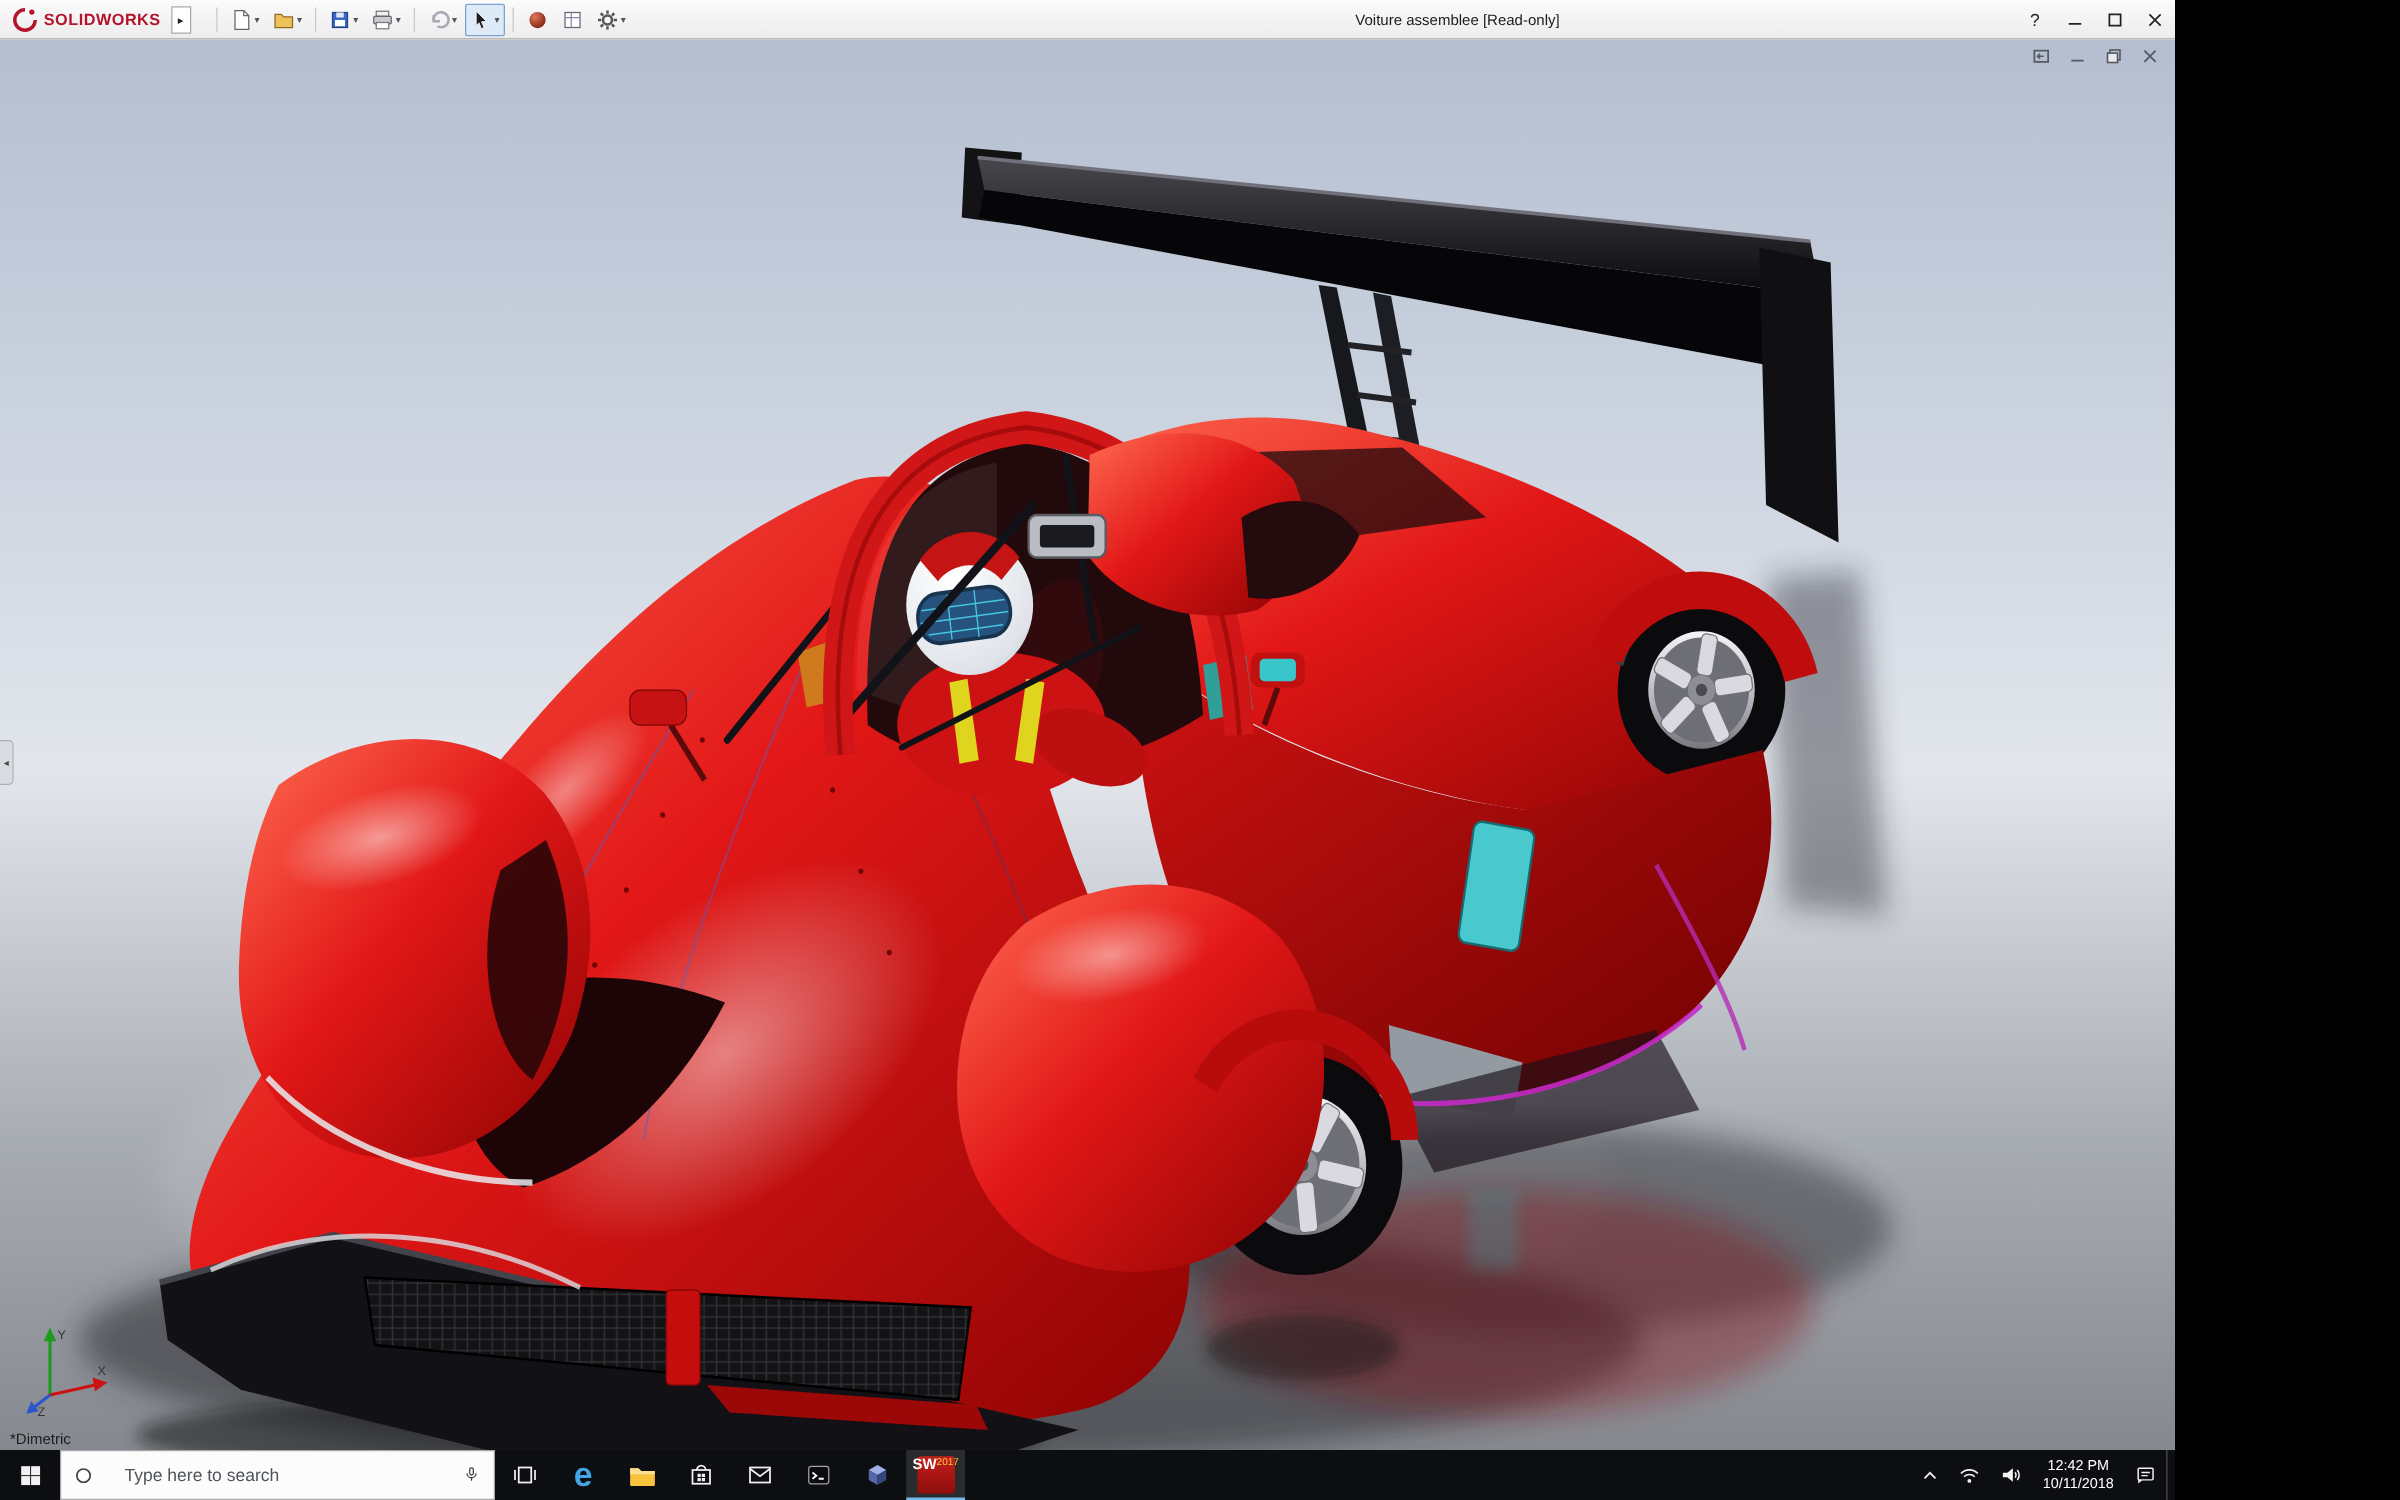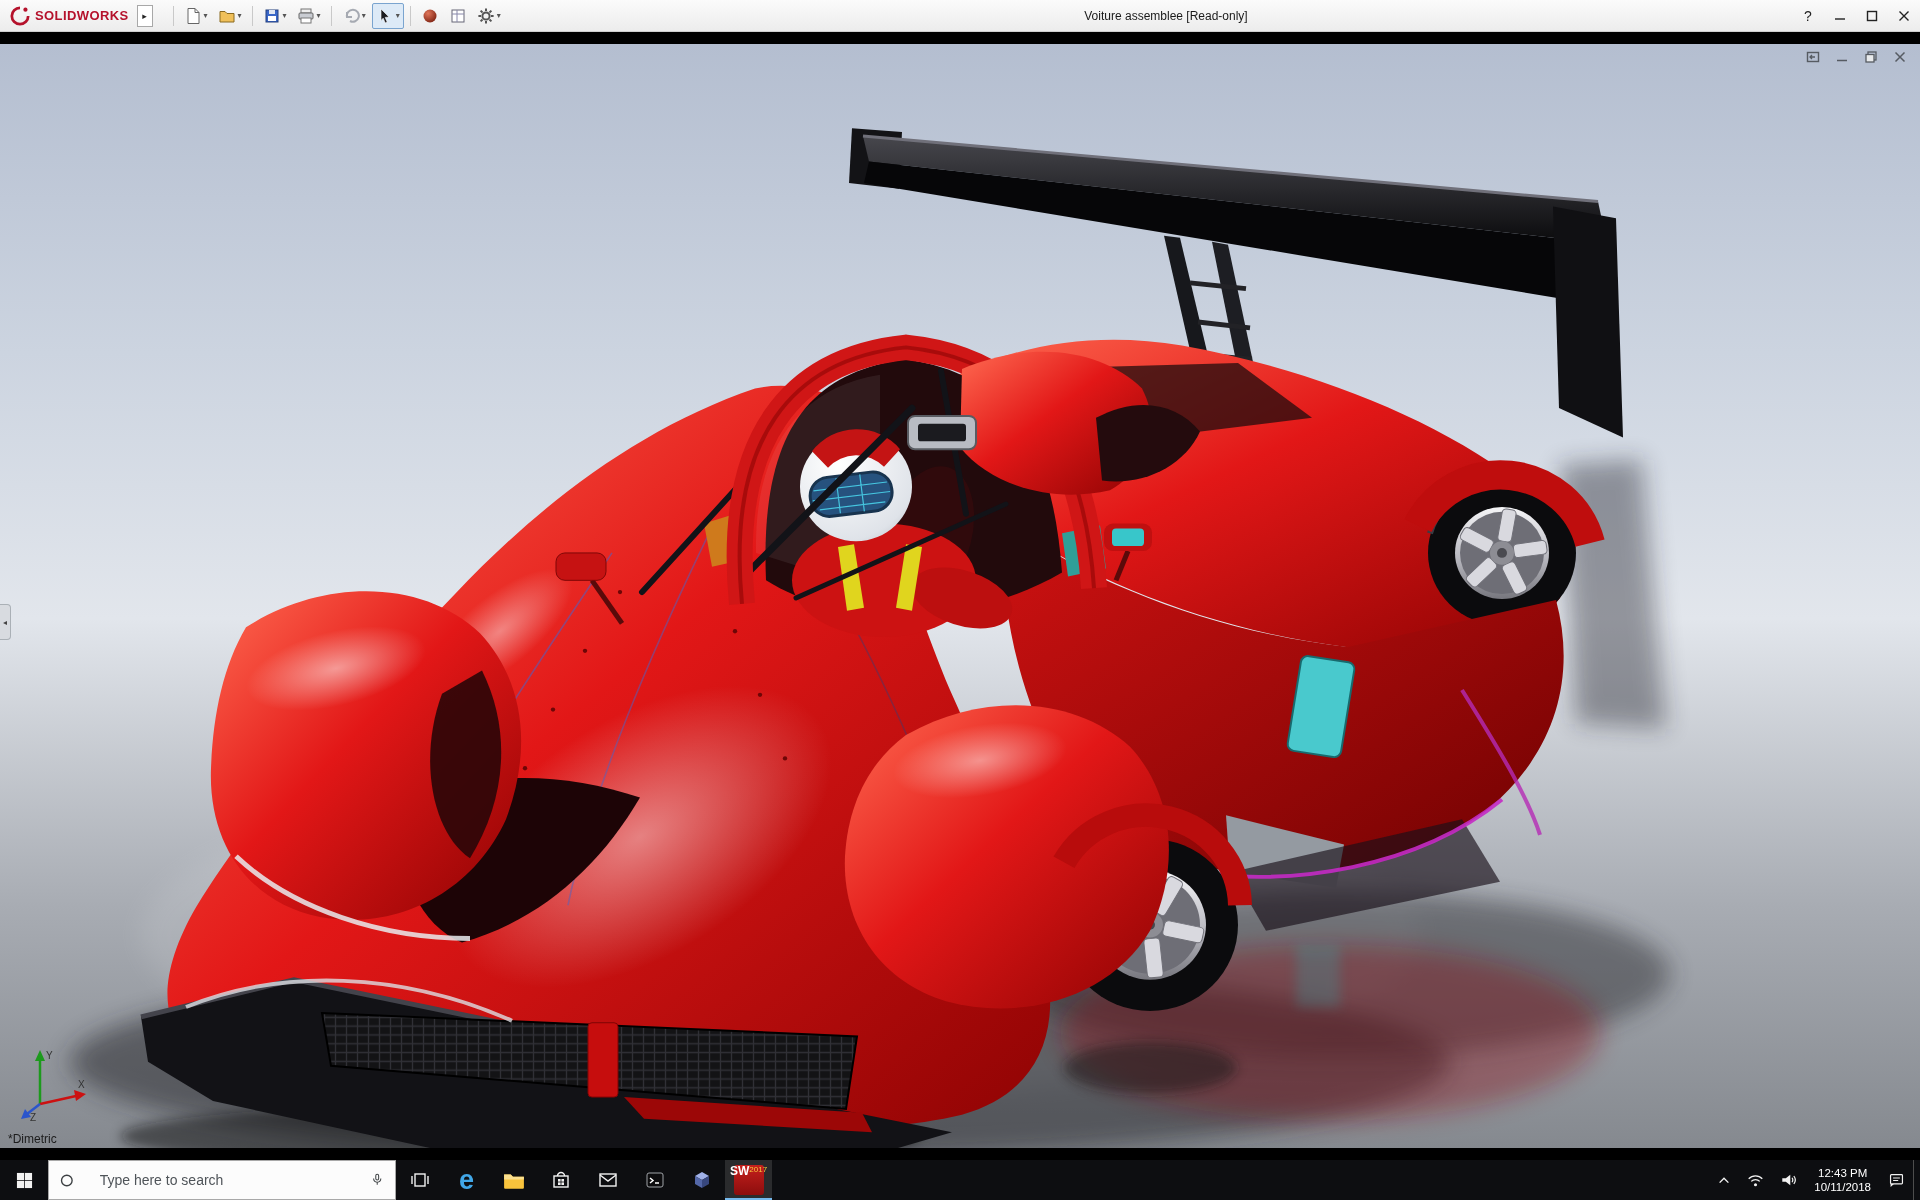--- a/index.html
+++ b/index.html
@@ -1,18 +1,18 @@
 <!DOCTYPE html>
 <html><head>
 <meta charset="utf-8">
 <style>
   * { margin:0; padding:0; box-sizing:border-box; }
   html,body { width:1920px; height:1200px; overflow:hidden;
               font-family:"Liberation Sans", sans-serif; background:#000; }
-  .app { width:1920px; height:1200px; display:flex; flex-direction:column;gap:12px; }
+  .app { width:1740px; height:1200px; display:flex; flex-direction:column; }
 
   
   .titlebar { height:32px; background:linear-gradient(#fbfbfb,#ececec);
               border-bottom:1px solid #cfcfcf; display:flex; align-items:center;
               position:relative; flex:0 0 32px; }
   .brand { display:flex; align-items:center; gap:5px; padding:0 6px 0 10px; }
   .brand-text { font-size:13px; font-weight:bold; color:#b5122c; letter-spacing:.4px; }
   .flyout { width:16px; height:22px; border:1px solid #a8a8a8; background:#fff;
             display:flex; align-items:center; justify-content:center;
             font-size:9px; color:#222; margin-left:2px; }
@@ -544,21 +544,21 @@
           <circle cx="10" cy="13" r="1.8" fill="#f2f2f2"></circle>
         </svg>
       </div>
       <div class="tray-item">
         <svg width="17" height="16" viewBox="0 0 18 18">
           <polygon points="2,7 6,7 11,3 11,15 6,11 2,11" fill="#f2f2f2"></polygon>
           <path d="M13 6.5 a4.5 4.5 0 0 1 0 5 M15 4.5 a7.5 7.5 0 0 1 0 9" stroke="#f2f2f2" fill="none" stroke-width="1.4"></path>
         </svg>
       </div>
       <div class="tray-item clock">
-        <div>12:43 PM</div>
+        <div>12:42 PM</div>
         <div>10/11/2018</div>
       </div>
       <div class="tray-item">
         <svg width="17" height="17" viewBox="0 0 20 20">
           <rect x="3" y="3" width="14" height="11" rx="1" fill="none" stroke="#f2f2f2" stroke-width="1.4"></rect>
           <path d="M3 14 L3 17.5 L7 14 Z" fill="#f2f2f2"></path>
           <path d="M6 7 h8 M6 10 h6" stroke="#f2f2f2" stroke-width="1.3"></path>
         </svg>
       </div>
       <div class="show-desktop"></div>

